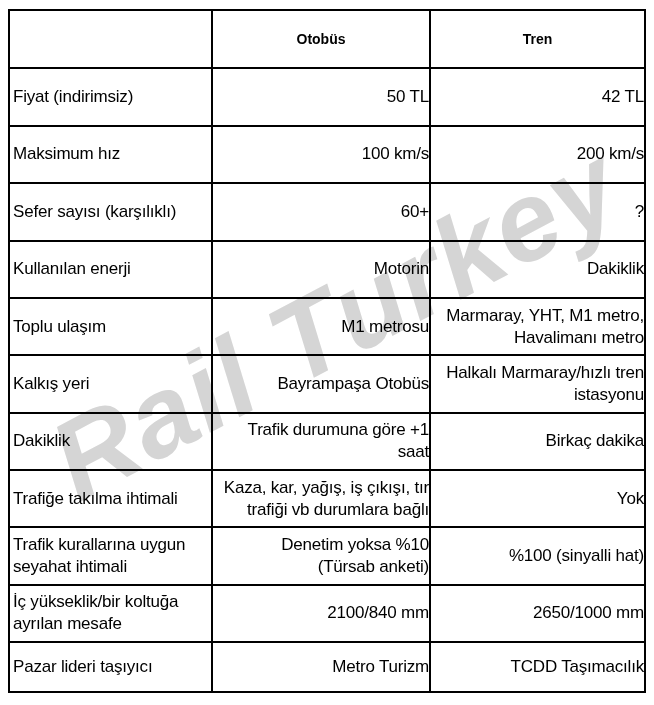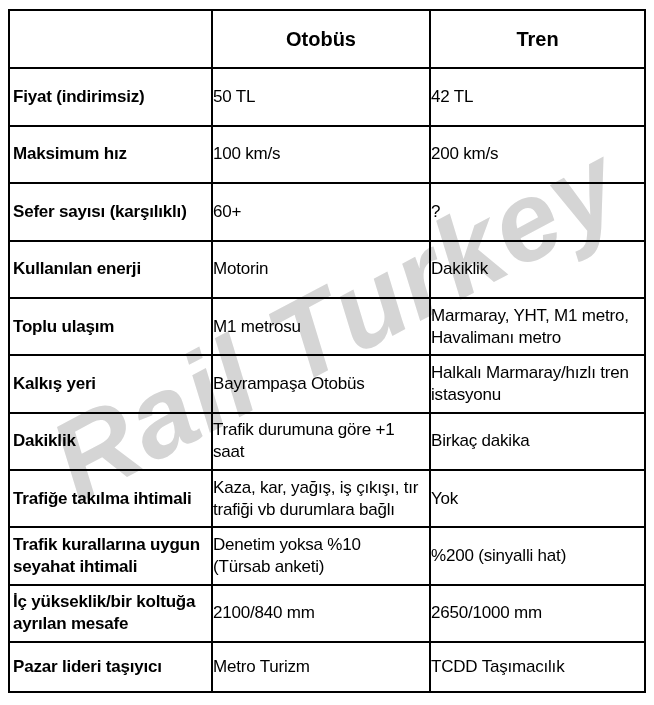--- a/index.html
+++ b/index.html
@@ -44,37 +44,37 @@
     overflow: hidden;
   }
   col.c-label { width: 203px; }
   col.c-bus   { width: 218px; }
   col.c-train { width: 215px; }
   .cmp-table tr { height: 53px; }
   .cmp-table tr:first-child { height: 54px; }
   .cmp-table tr:last-child  { height: 46px; }
   .hdr {
     font-weight: bold;
-    font-size: 20px;
+    font-size: 14px;
     text-align: center;
     border-radius: 9px;
   }
   .label {
-    font-weight: bold;
+    font-weight: normal;
     font-size: 17px;
     text-align: left;
     padding-left: 3px;
     letter-spacing: -0.2px;
     line-height: 22px;
     white-space: pre-line;
   }
   .val {
     font-weight: normal;
     font-size: 17px;
-    text-align: left;
+    text-align: right;
     letter-spacing: -0.2px;
     line-height: 22px;
     white-space: pre-line;
   }
 </style>
 </head>
 <body>
 
 <div class="watermark">Rail Turkey</div>
 
@@ -132,21 +132,21 @@
       <td class="label">Trafiğe takılma ihtimali</td>
       <td class="val">Kaza, kar, yağış, iş çıkışı, tır
 trafiği vb durumlara bağlı</td>
       <td class="val">Yok</td>
     </tr>
     <tr>
       <td class="label">Trafik kurallarına uygun
 seyahat ihtimali</td>
       <td class="val">Denetim yoksa %10
 (Türsab anketi)</td>
-      <td class="val">%200 (sinyalli hat)</td>
+      <td class="val">%100 (sinyalli hat)</td>
     </tr>
     <tr>
       <td class="label">İç yükseklik/bir koltuğa
 ayrılan mesafe</td>
       <td class="val">2100/840 mm</td>
       <td class="val">2650/1000 mm</td>
     </tr>
     <tr>
       <td class="label">Pazar lideri taşıyıcı</td>
       <td class="val">Metro Turizm</td>

